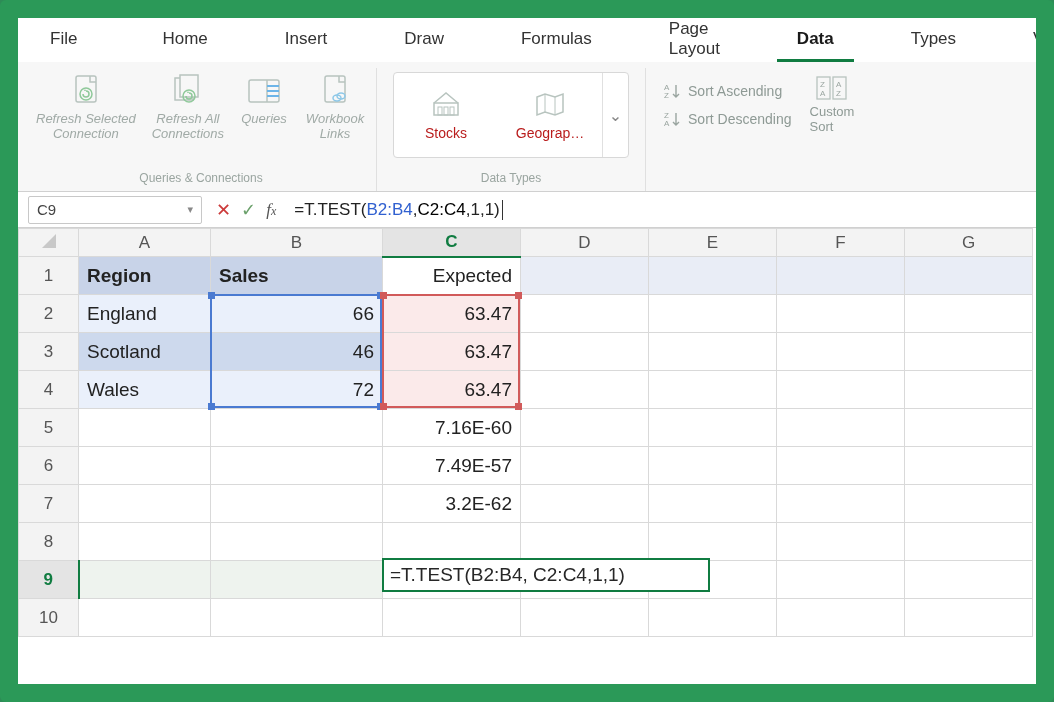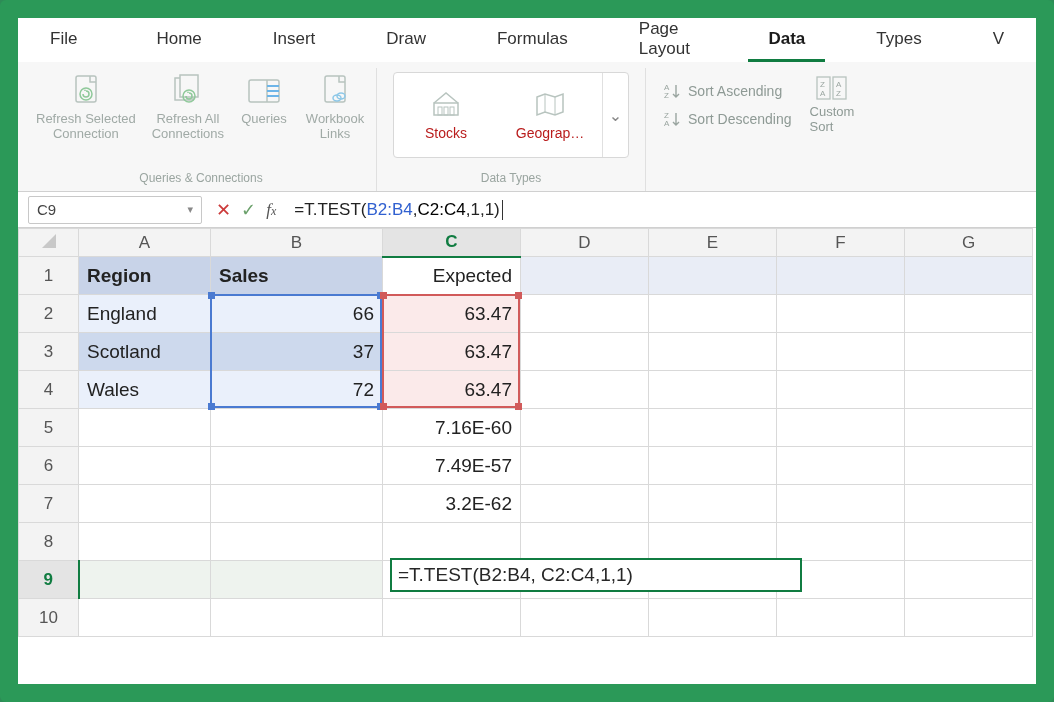--- a/index.html
+++ b/index.html
@@ -26,21 +26,21 @@
     overflow: hidden;
     position: relative;
   }
   
   .ribbon-tabs {
     display: flex;
     align-items: center;
     height: 44px;
     padding: 0 12px;
     background: #fff;
-    gap: 11px;
+    gap: 17px;
   }
   .ribbon-tab {
     font-size: 17px;
     color: #333;
     padding: 10px 20px;
     cursor: pointer;
     border-bottom: 3px solid transparent;
   }
   .ribbon-tab.active {
     font-weight: 700;
@@ -80,21 +80,21 @@
     font-size: 13px;
     color: #a0aaa6;
     cursor: pointer;
   }
   .ribbon-button .icon-slot {
     height: 38px;
     display: flex;
     align-items: center;
     justify-content: center;
   }
-  .ribbon-button .lbl { line-height: 1.15; margin-top: 2px; }
+  .ribbon-button .lbl { line-height: 1.15; margin-top: 2px; font-style: italic; }
   .ribbon-group-label {
     font-size: 12px;
     color: #9aa5a0;
     padding: 4px 0 6px 0;
   }
   .data-types-box {
     border: 1px solid #d8d8d8;
     border-radius: 4px;
     display: flex;
     align-items: stretch;
@@ -438,21 +438,21 @@
         <td class="num-right" style="background:#eaf0fb">66</td>
         <td class="num-right" style="background:#fbeaea">63.47</td>
         <td></td>
               <td></td>
               <td></td>
               <td></td>
       </tr>
       <tr>
         <td class="row-header">3</td>
         <td style="background:#cdd9ed">Scotland</td>
-        <td class="num-right" style="background:#cdd9ed">37</td>
+        <td class="num-right" style="background:#cdd9ed">46</td>
         <td class="num-right" style="background:#fbeaea">63.47</td>
         <td></td>
               <td></td>
               <td></td>
               <td></td>
       </tr>
       <tr>
         <td class="row-header">4</td>
         <td style="background:#eaf0fb">Wales</td>
         <td class="num-right" style="background:#eaf0fb">72</td>
@@ -532,17 +532,17 @@
       <div class="handle" style="background:#4a7ad1;right:-4px;bottom:-4px"></div>
     </div>
 
     <div class="range-overlay" style="left:364px; top:66px; width:138px; height:114px; border-color:#d15a5a;">
       <div class="handle" style="background:#d15a5a;left:-4px;top:-4px"></div>
       <div class="handle" style="background:#d15a5a;right:-4px;top:-4px"></div>
       <div class="handle" style="background:#d15a5a;left:-4px;bottom:-4px"></div>
       <div class="handle" style="background:#d15a5a;right:-4px;bottom:-4px"></div>
     </div>
 
-    <div class="formula-cell-overlay" style="left:372px; top:330px; width:412px; height:34px;">=T.TEST(B2:B4, C2:C4,1,1)</div>
+    <div class="formula-cell-overlay" style="left:364px; top:330px; width:328px; height:34px;">=T.TEST(B2:B4, C2:C4,1,1)</div>
   </div>
 
 </div>
 </div>
 
 </body></html>

